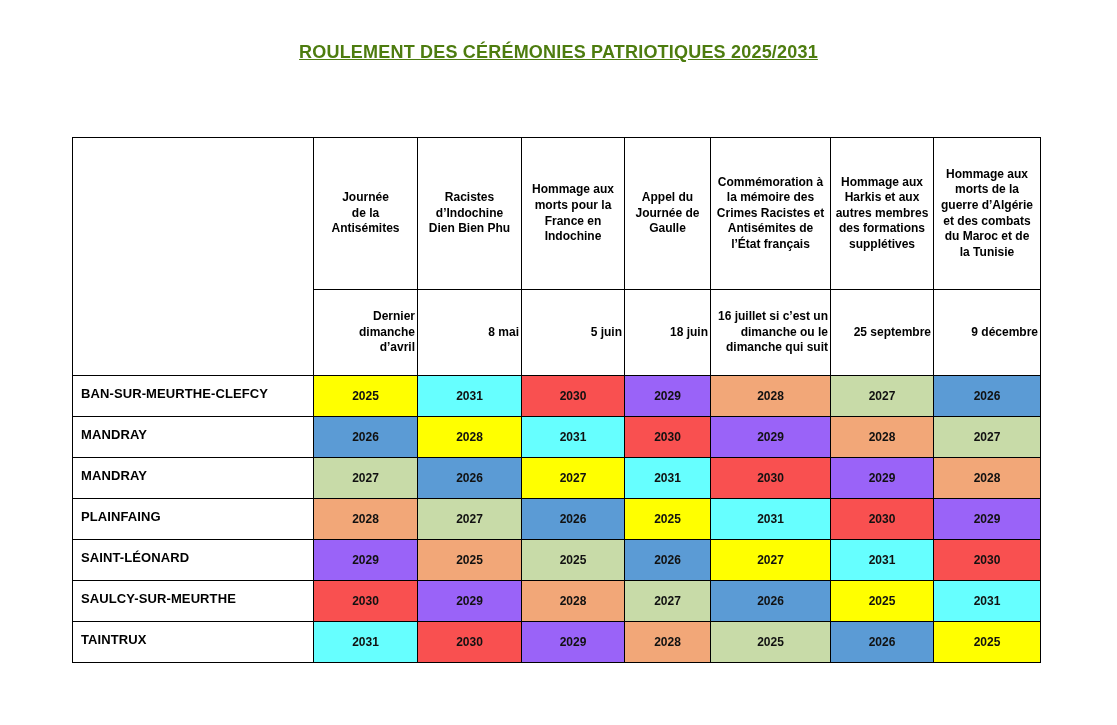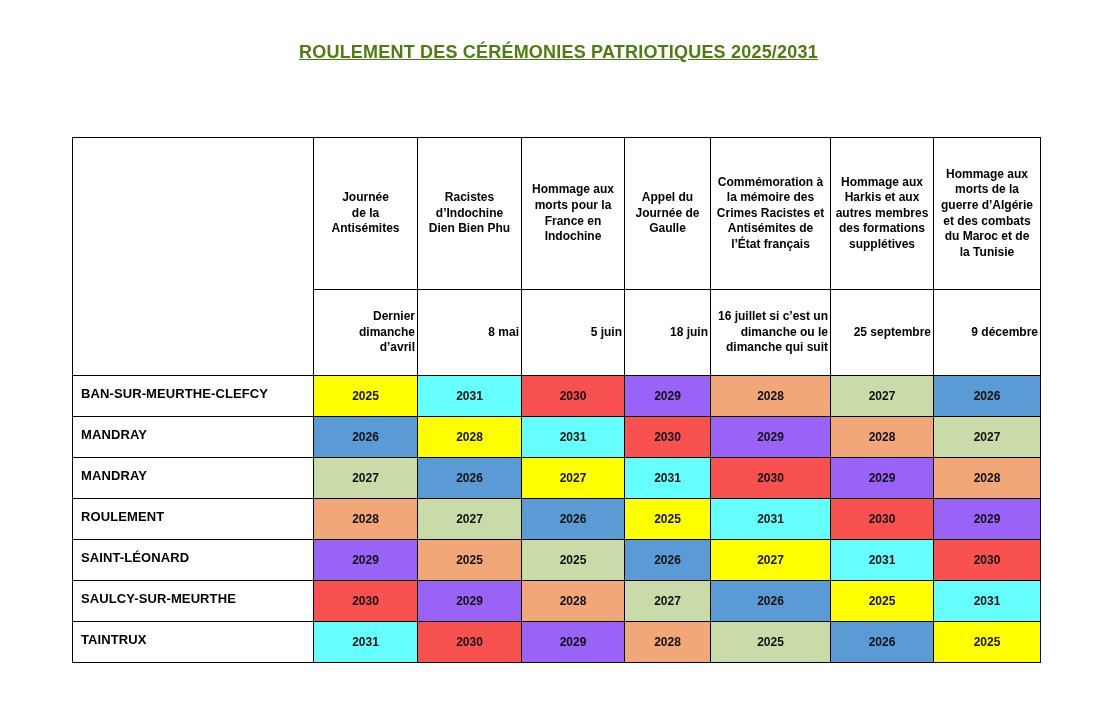--- a/index.html
+++ b/index.html
@@ -165,21 +165,21 @@
         <td class="commune">MANDRAY</td>
         <td class="year-cell" style="background-color: rgb(200, 219, 168);">2027</td>
         <td class="year-cell" style="background-color: rgb(91, 155, 213);">2026</td>
         <td class="year-cell" style="background-color: rgb(255, 255, 0);">2027</td>
         <td class="year-cell" style="background-color: rgb(102, 255, 255);">2031</td>
         <td class="year-cell" style="background-color: rgb(249, 80, 80);">2030</td>
         <td class="year-cell" style="background-color: rgb(154, 99, 248);">2029</td>
         <td class="year-cell" style="background-color: rgb(242, 167, 120);">2028</td>
       </tr>
       <tr>
-        <td class="commune">ROULEMENT</td>
+        <td class="commune">PLAINFAING</td>
         <td class="year-cell" style="background-color: rgb(242, 167, 120);">2028</td>
         <td class="year-cell" style="background-color: rgb(200, 219, 168);">2027</td>
         <td class="year-cell" style="background-color: rgb(91, 155, 213);">2026</td>
         <td class="year-cell" style="background-color: rgb(255, 255, 0);">2025</td>
         <td class="year-cell" style="background-color: rgb(102, 255, 255);">2031</td>
         <td class="year-cell" style="background-color: rgb(249, 80, 80);">2030</td>
         <td class="year-cell" style="background-color: rgb(154, 99, 248);">2029</td>
       </tr>
       <tr>
         <td class="commune">SAINT-LÉONARD</td>

